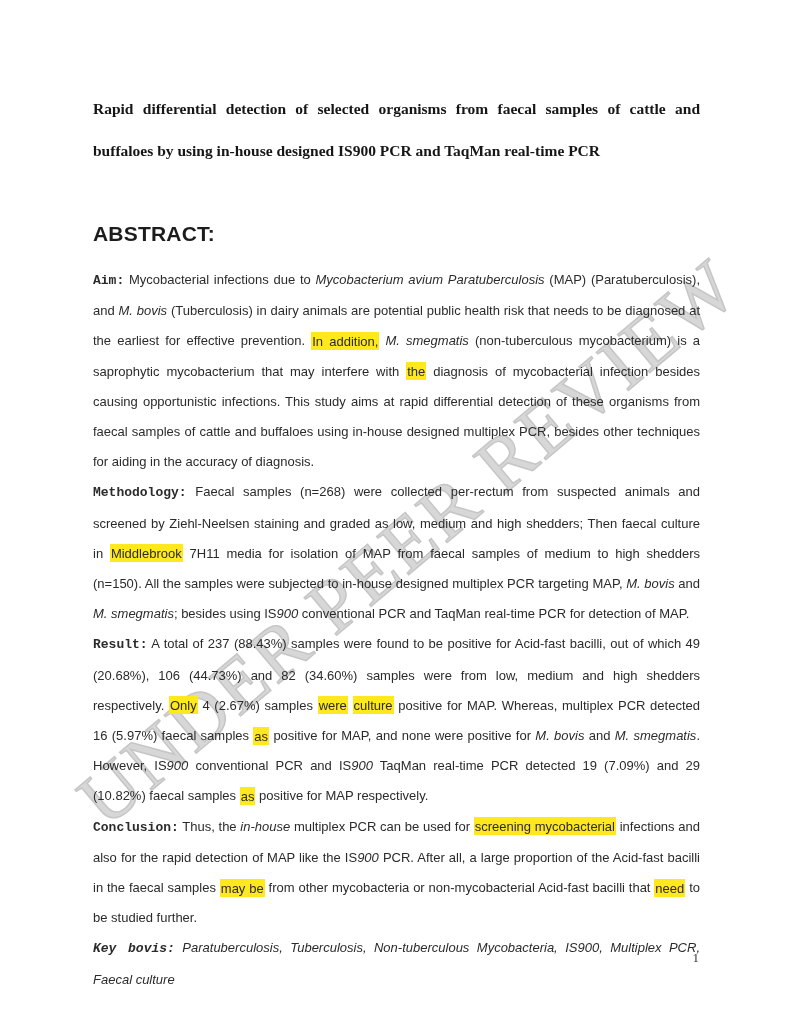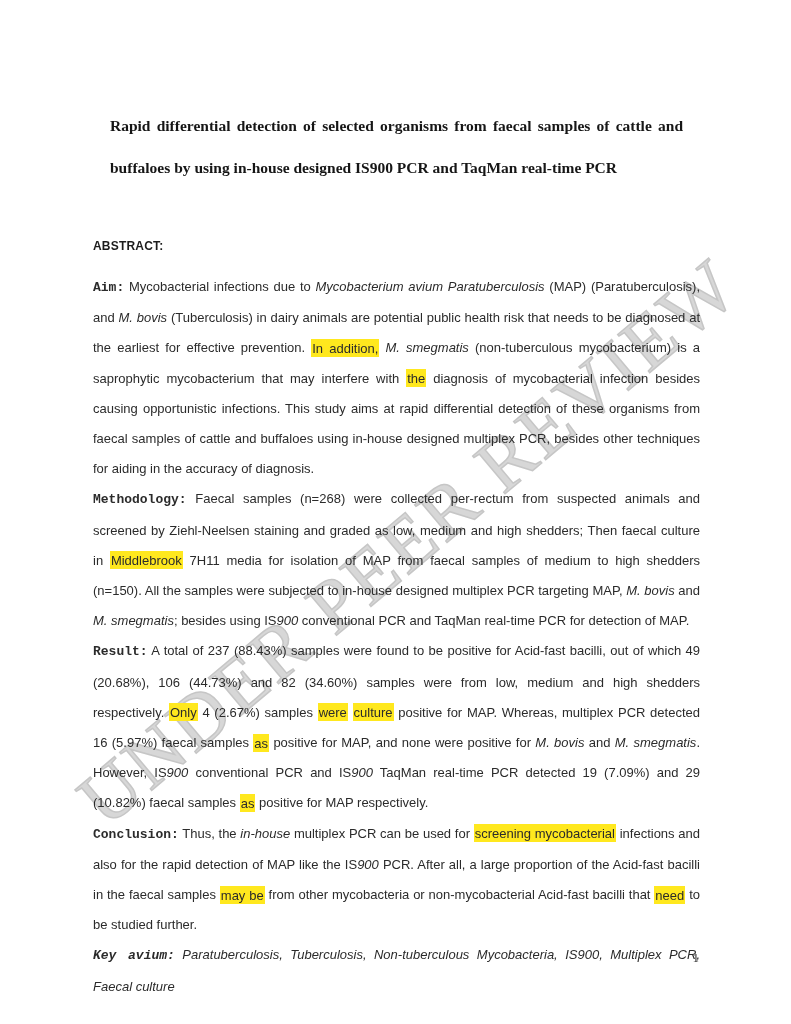--- a/index.html
+++ b/index.html
@@ -30,34 +30,34 @@
     z-index:0;
     user-select:none;
   }
   .content{
     position:absolute;
     left:93px;top:88px;
     width:607px;
     z-index:1;
   }
   .title{
-    margin:17px;
+    margin:0;
     font-family:"Liberation Serif",serif;
     font-weight:bold;
     font-size:15.5px;
     line-height:42px;
     color:#161616;
     text-align:justify;
     text-justify:inter-word;
   }
   .abstract-heading{
     margin:50px 0 0 0;
     font-family:"Liberation Sans",sans-serif;
     font-weight:bold;
-    font-size:12px;
+    font-size:21px;
     letter-spacing:.2px;
     color:#1c1c1c;
   }
   .body{margin-top:19px;}
   .body p{
     margin:0;
     font-size:13px;
     line-height:30.2px;
     text-align:justify;
     text-justify:inter-word;
@@ -85,20 +85,20 @@
 
     <h1 class="title">Rapid differential detection of selected organisms from faecal samples of cattle and buffaloes by using in-house designed IS900 PCR and TaqMan real-time PCR</h1>
 
     <h2 class="abstract-heading">ABSTRACT:</h2>
 
     <div class="body">
       <p><span class="b">Aim:</span><span> Mycobacterial infections due to </span><span class="i">Mycobacterium avium Paratuberculosis</span><span> (MAP) (Paratuberculosis), and </span><span class="i">M. bovis</span><span> (Tuberculosis) in dairy animals are potential public health risk that needs to be diagnosed at the earliest for effective prevention. </span><span class="h">In addition,</span><span> </span><span class="i">M. smegmatis</span><span> (non-tuberculous mycobacterium) is a saprophytic mycobacterium that may interfere with </span><span class="h">the</span><span> diagnosis of mycobacterial infection besides causing opportunistic infections. This study aims at rapid differential detection of these organisms from faecal samples of cattle and buffaloes using in-house designed multiplex PCR, besides other techniques for aiding in the accuracy of diagnosis.</span></p>
       <p><span class="b">Methodology:</span><span> Faecal samples (n=268) were collected per-rectum from suspected animals and screened by Ziehl-Neelsen staining and graded as low, medium and high shedders; Then faecal culture in </span><span class="h">Middlebrook</span><span> 7H11 media for isolation of MAP from faecal samples of medium to high shedders (n=150). All the samples were subjected to in-house designed multiplex PCR targeting MAP, </span><span class="i">M. bovis</span><span> and </span><span class="i">M. smegmatis</span><span>; besides using IS</span><span class="i">900</span><span> conventional PCR and TaqMan real-time PCR for detection of MAP.</span></p>
       <p><span class="b">Result:</span><span> A total of 237 (88.43%) samples were found to be positive for Acid-fast bacilli, out of which 49 (20.68%), 106 (44.73%) and 82 (34.60%) samples were from low, medium and high shedders respectively. </span><span class="h">Only</span><span> 4 (2.67%) samples </span><span class="h">were</span><span> </span><span class="h">culture</span><span> positive for MAP. Whereas, multiplex PCR detected 16 (5.97%) faecal samples </span><span class="h">as</span><span> positive for MAP, and none were positive for </span><span class="i">M. bovis</span><span> and </span><span class="i">M. smegmatis</span><span>. However, IS</span><span class="i">900</span><span> conventional PCR and IS</span><span class="i">900</span><span> TaqMan real-time PCR detected 19 (7.09%) and 29 (10.82%) faecal samples </span><span class="h">as</span><span> positive for MAP respectively.</span></p>
       <p><span class="b">Conclusion:</span><span> Thus, the </span><span class="i">in-house</span><span> multiplex PCR can be used for </span><span class="h">screening mycobacterial</span><span> infections and also for the rapid detection of MAP like the IS</span><span class="i">900</span><span> PCR. After all, a large proportion of the Acid-fast bacilli in the faecal samples </span><span class="h">may be</span><span> from other mycobacteria or non-mycobacterial Acid-fast bacilli that </span><span class="h">need</span><span> to be studied further.</span></p>
-      <p><span class="b i">Key avium:</span><span class="i"> Paratuberculosis, Tuberculosis, Non-tuberculous Mycobacteria, IS900, Multiplex PCR, Faecal culture</span></p>
+      <p><span class="b i">Key bovis:</span><span class="i"> Paratuberculosis, Tuberculosis, Non-tuberculous Mycobacteria, IS900, Multiplex PCR, Faecal culture</span></p>
     </div>
 
   </div>
 
   <div class="page-number">1</div>
 
 </div>
 
 </body></html>

